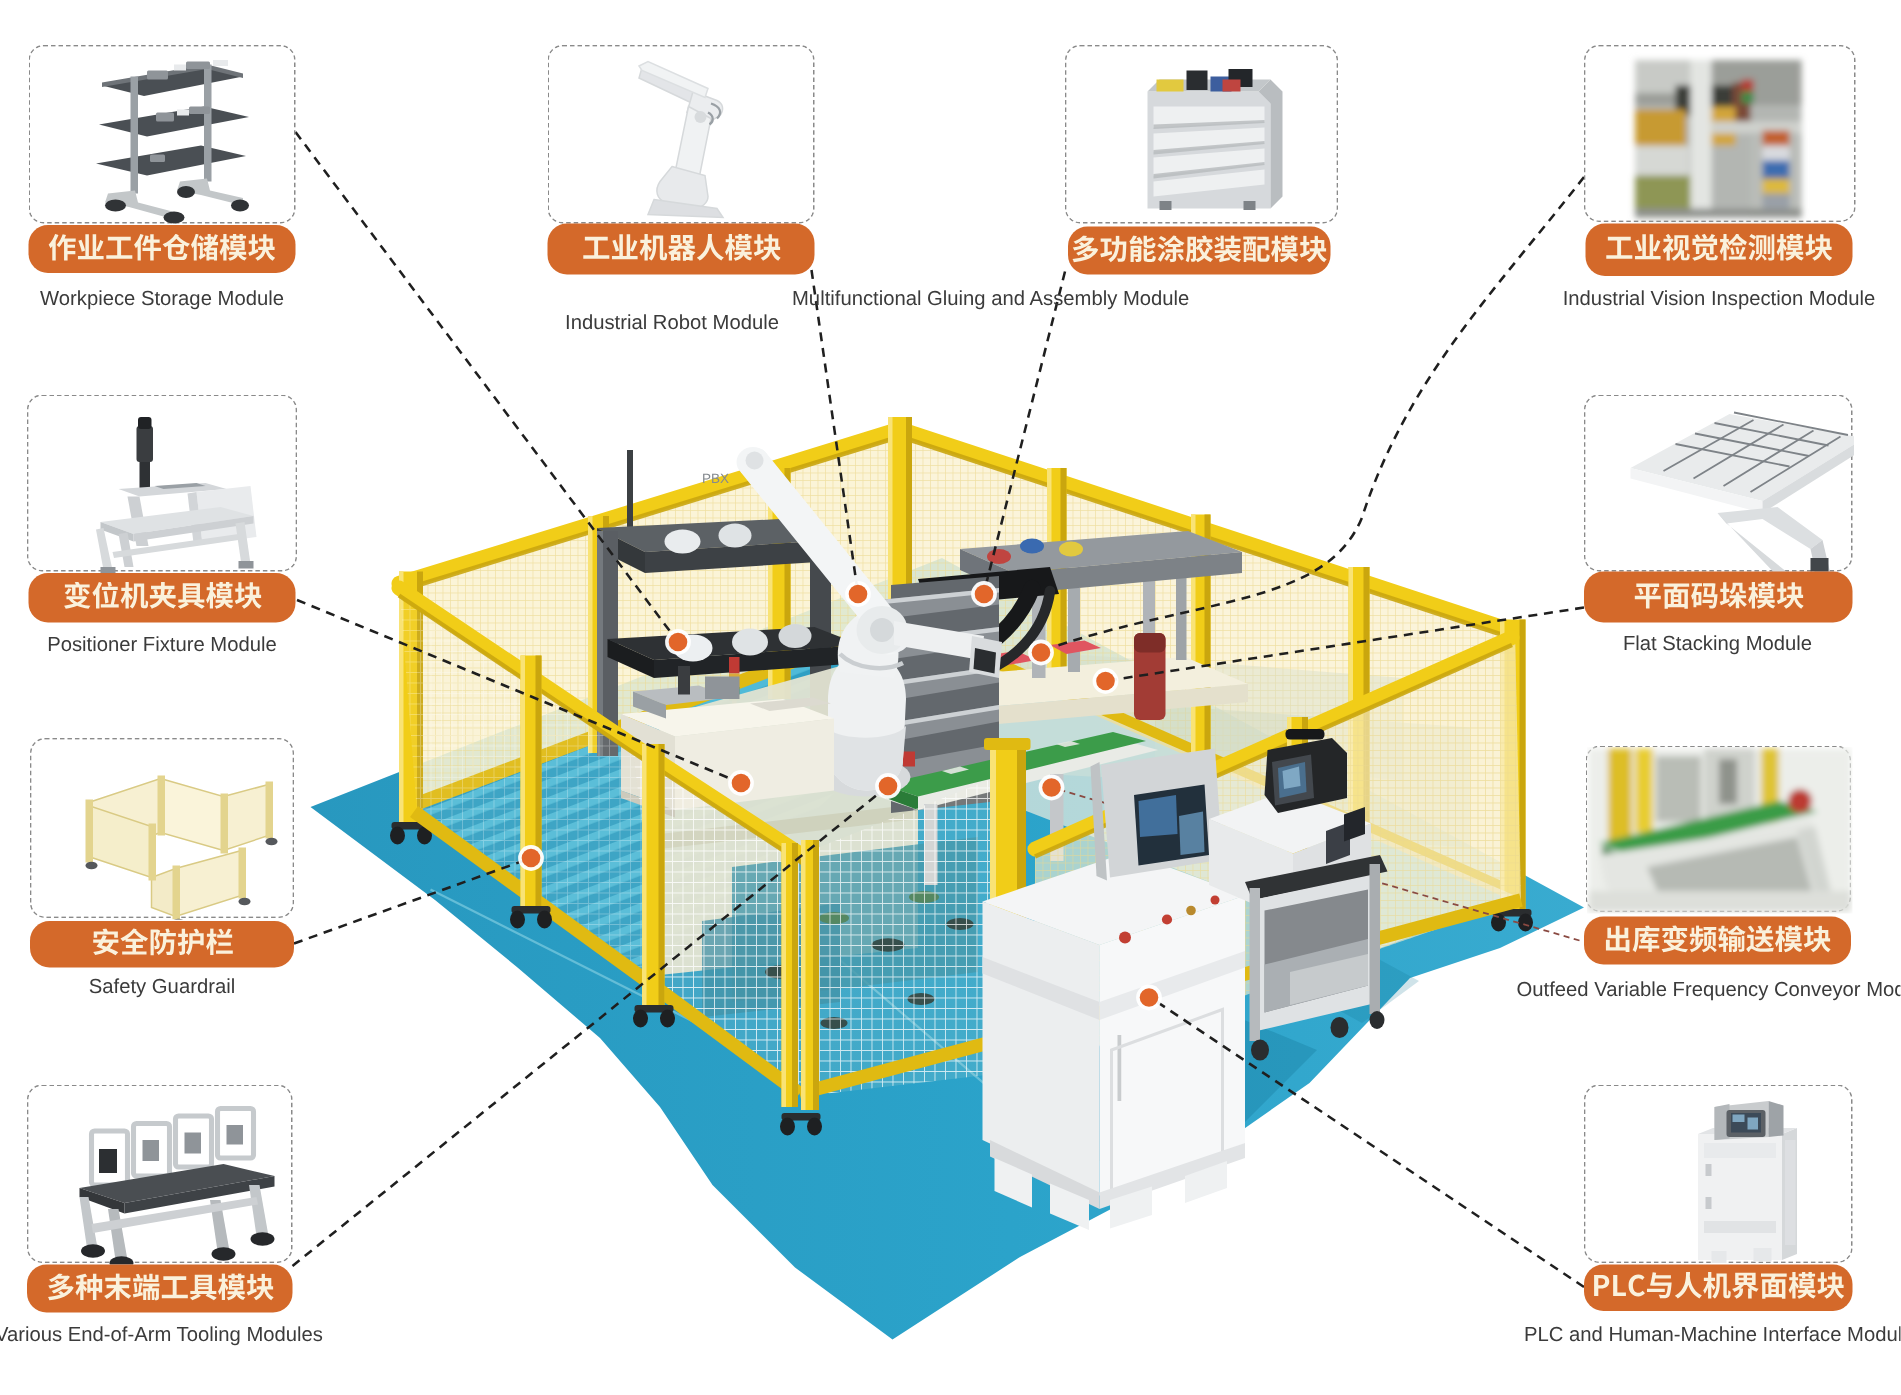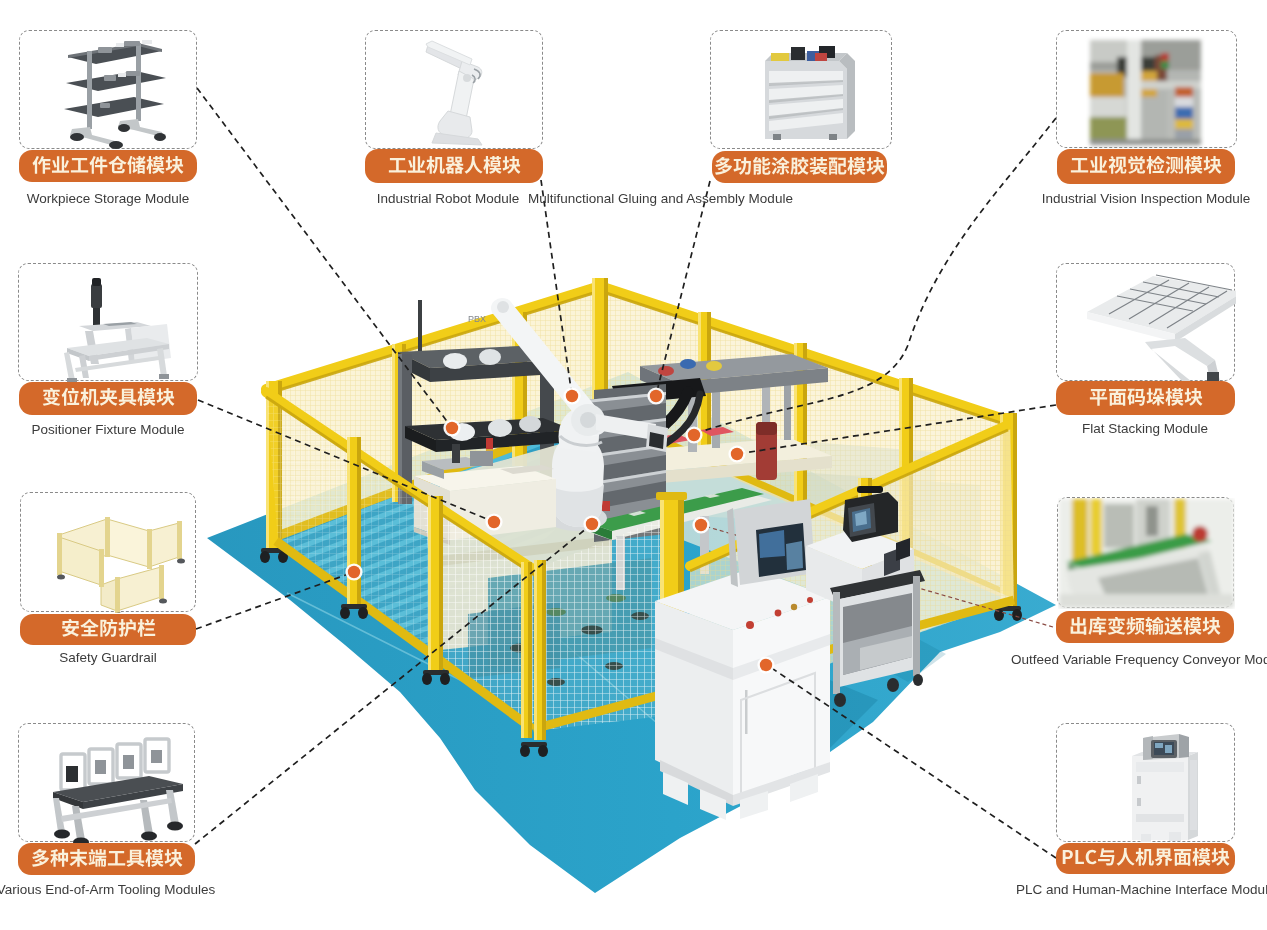--- a/index.html
+++ b/index.html
@@ -412,21 +412,21 @@
     <svg width="133" height="21" viewBox="0 0 133.0 20.9" style="display:block" fill="#FAF1DC">
       <path transform="translate(0.0 16.0) scale(0.01900)" d="M45 -101V20H959V-101H565V-620H903V-746H100V-620H428V-101Z"></path>
       <path transform="translate(19.0 16.0) scale(0.01900)" d="M64 -606C109 -483 163 -321 184 -224L304 -268C279 -363 221 -520 174 -639ZM833 -636C801 -520 740 -377 690 -283V-837H567V-77H434V-837H311V-77H51V43H951V-77H690V-266L782 -218C834 -315 897 -458 943 -585Z"></path>
       <path transform="translate(38.0 16.0) scale(0.01900)" d="M488 -792V-468C488 -317 476 -121 343 11C370 26 417 66 436 88C581 -57 604 -298 604 -468V-679H729V-78C729 8 737 32 756 52C773 70 802 79 826 79C842 79 865 79 882 79C905 79 928 74 944 61C961 48 971 29 977 -1C983 -30 987 -101 988 -155C959 -165 925 -184 902 -203C902 -143 900 -95 899 -73C897 -51 896 -42 892 -37C889 -33 884 -31 879 -31C874 -31 867 -31 862 -31C858 -31 854 -33 851 -37C848 -41 848 -55 848 -82V-792ZM193 -850V-643H45V-530H178C146 -409 86 -275 20 -195C39 -165 66 -116 77 -83C121 -139 161 -221 193 -311V89H308V-330C337 -285 366 -237 382 -205L450 -302C430 -328 342 -434 308 -470V-530H438V-643H308V-850Z"></path>
       <path transform="translate(57.0 16.0) scale(0.01900)" d="M227 -708H338V-618H227ZM648 -708H769V-618H648ZM606 -482C638 -469 676 -450 707 -431H484C500 -456 514 -482 527 -508L452 -522V-809H120V-517H401C387 -488 369 -459 348 -431H45V-327H243C184 -280 110 -239 20 -206C42 -185 72 -140 84 -112L120 -128V90H230V66H337V84H452V-227H292C334 -258 371 -292 404 -327H571C602 -291 639 -257 679 -227H541V90H651V66H769V84H885V-117L911 -108C928 -137 961 -182 987 -204C889 -229 794 -273 722 -327H956V-431H785L816 -462C794 -480 759 -500 722 -517H884V-809H540V-517H642ZM230 -37V-124H337V-37ZM651 -37V-124H769V-37Z"></path>
       <path transform="translate(76.0 16.0) scale(0.01900)" d="M421 -848C417 -678 436 -228 28 -10C68 17 107 56 128 88C337 -35 443 -217 498 -394C555 -221 667 -24 890 82C907 48 941 7 978 -22C629 -178 566 -553 552 -689C556 -751 558 -805 559 -848Z"></path>
       <path transform="translate(95.0 16.0) scale(0.01900)" d="M512 -404H787V-360H512ZM512 -525H787V-482H512ZM720 -850V-781H604V-850H490V-781H373V-683H490V-626H604V-683H720V-626H836V-683H949V-781H836V-850ZM401 -608V-277H593C591 -257 588 -237 585 -219H355V-120H546C509 -68 442 -31 317 -6C340 17 368 61 378 90C543 50 625 -12 667 -99C717 -7 793 57 906 88C922 58 955 12 980 -11C890 -29 823 -66 778 -120H953V-219H703L710 -277H903V-608ZM151 -850V-663H42V-552H151V-527C123 -413 74 -284 18 -212C38 -180 64 -125 76 -91C103 -133 129 -190 151 -254V89H264V-365C285 -323 304 -280 315 -250L386 -334C369 -363 293 -479 264 -517V-552H355V-663H264V-850Z"></path>
       <path transform="translate(114.0 16.0) scale(0.01900)" d="M776 -400H662C663 -428 664 -456 664 -484V-579H776ZM549 -839V-691H401V-579H549V-484C549 -456 548 -428 546 -400H376V-286H528C498 -174 429 -72 269 1C295 21 335 65 351 92C520 11 599 -103 635 -228C686 -84 764 27 886 92C905 59 943 9 970 -15C852 -65 773 -163 727 -286H951V-400H888V-691H664V-839ZM26 -189 74 -69C164 -110 276 -163 380 -215L353 -321L263 -283V-504H361V-618H263V-836H151V-618H44V-504H151V-237C104 -218 61 -201 26 -189Z"></path>
     </svg>
   </div>
-<div class="en" style="left:148px;top:191px;width:600px;text-align:center">Industrial Robot Module</div>
+<div class="en" style="left:148px;top:207px;width:600px;text-align:center">Industrial Robot Module</div>
 <div class="box" style="left:710px;top:30px;width:182px;height:119px">
     <svg width="182" height="119" viewBox="0 0 182 119" style="position:absolute;left:0;top:0">
 <g>
  <path d="M54,30 L128,30 L136,38 L136,108 L54,108 Z" fill="#d6d9dc"></path>
  <path d="M54,30 L62,22 L136,22 L128,30 Z" fill="#c3c7ca"></path>
  <path d="M128,30 L136,22 L144,30 L144,100 L136,108 L136,38 Z" fill="#b9bdc0"></path>
  <rect x="60" y="22" width="18" height="8" fill="#e2c93f"></rect>
  <rect x="80" y="16" width="14" height="13" fill="#2a2d30"></rect>
  <rect x="96" y="20" width="14" height="10" fill="#3d5e9e"></rect>
  <rect x="108" y="15" width="16" height="12" fill="#23262a"></rect>

